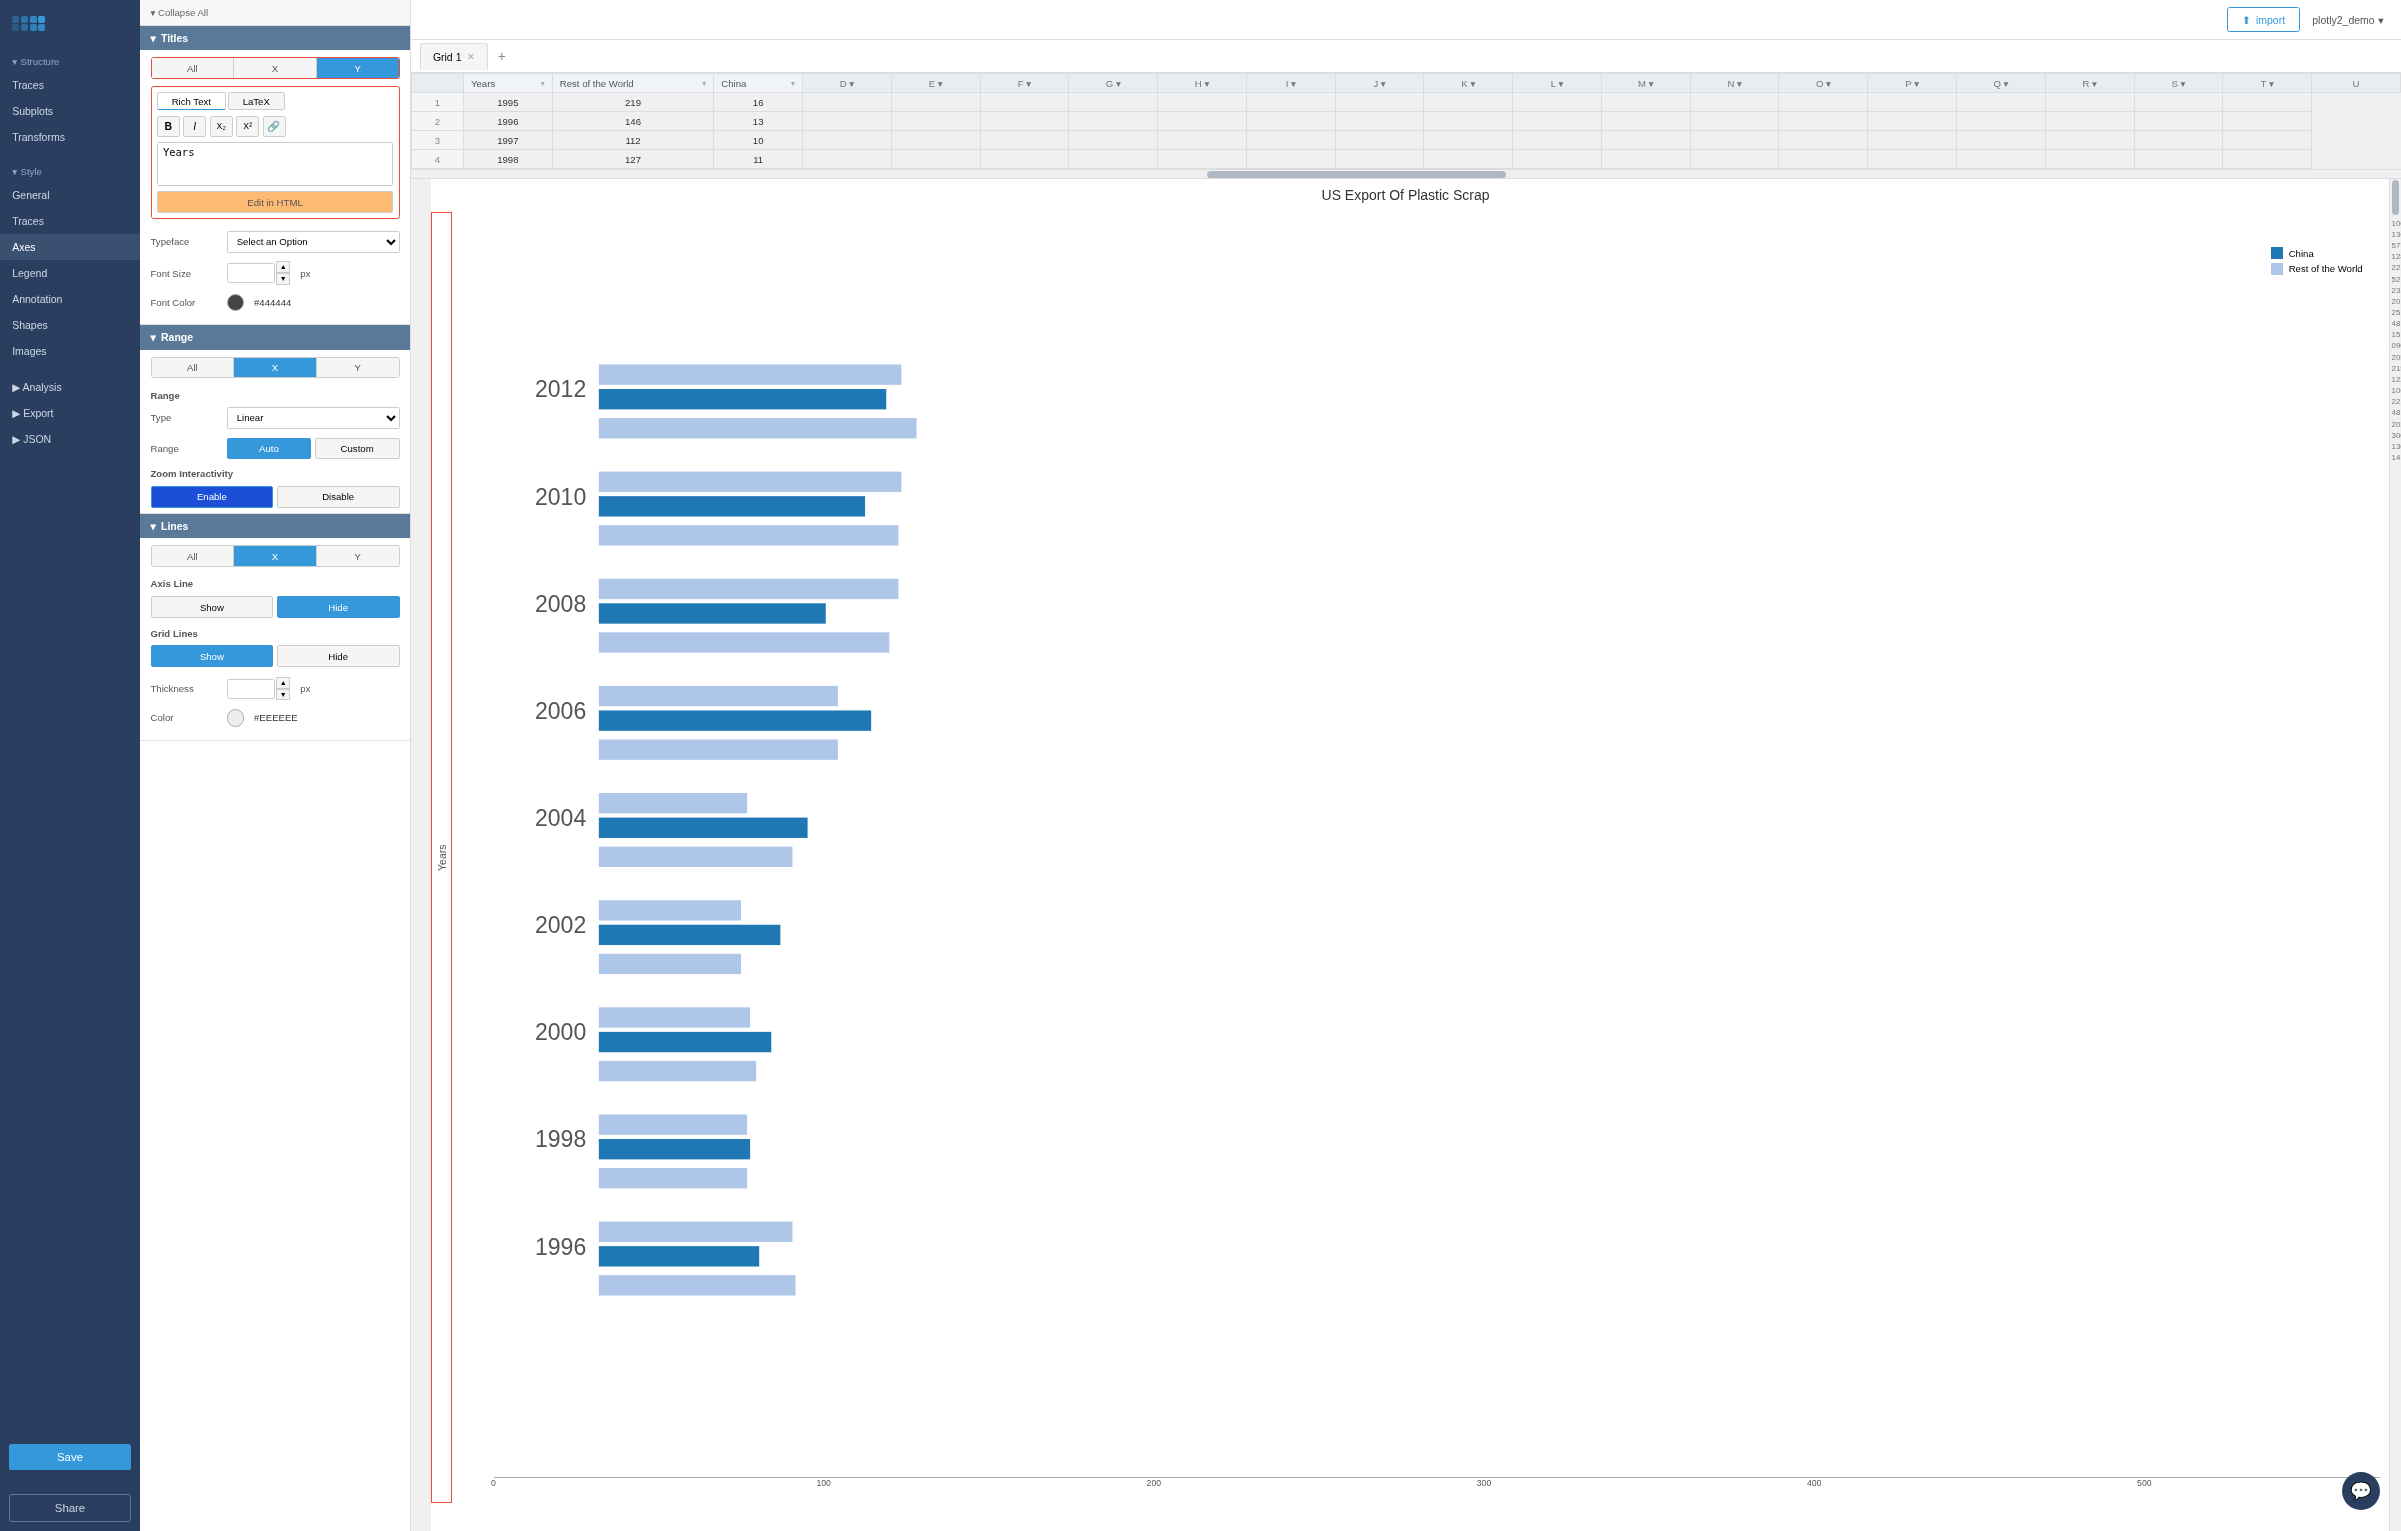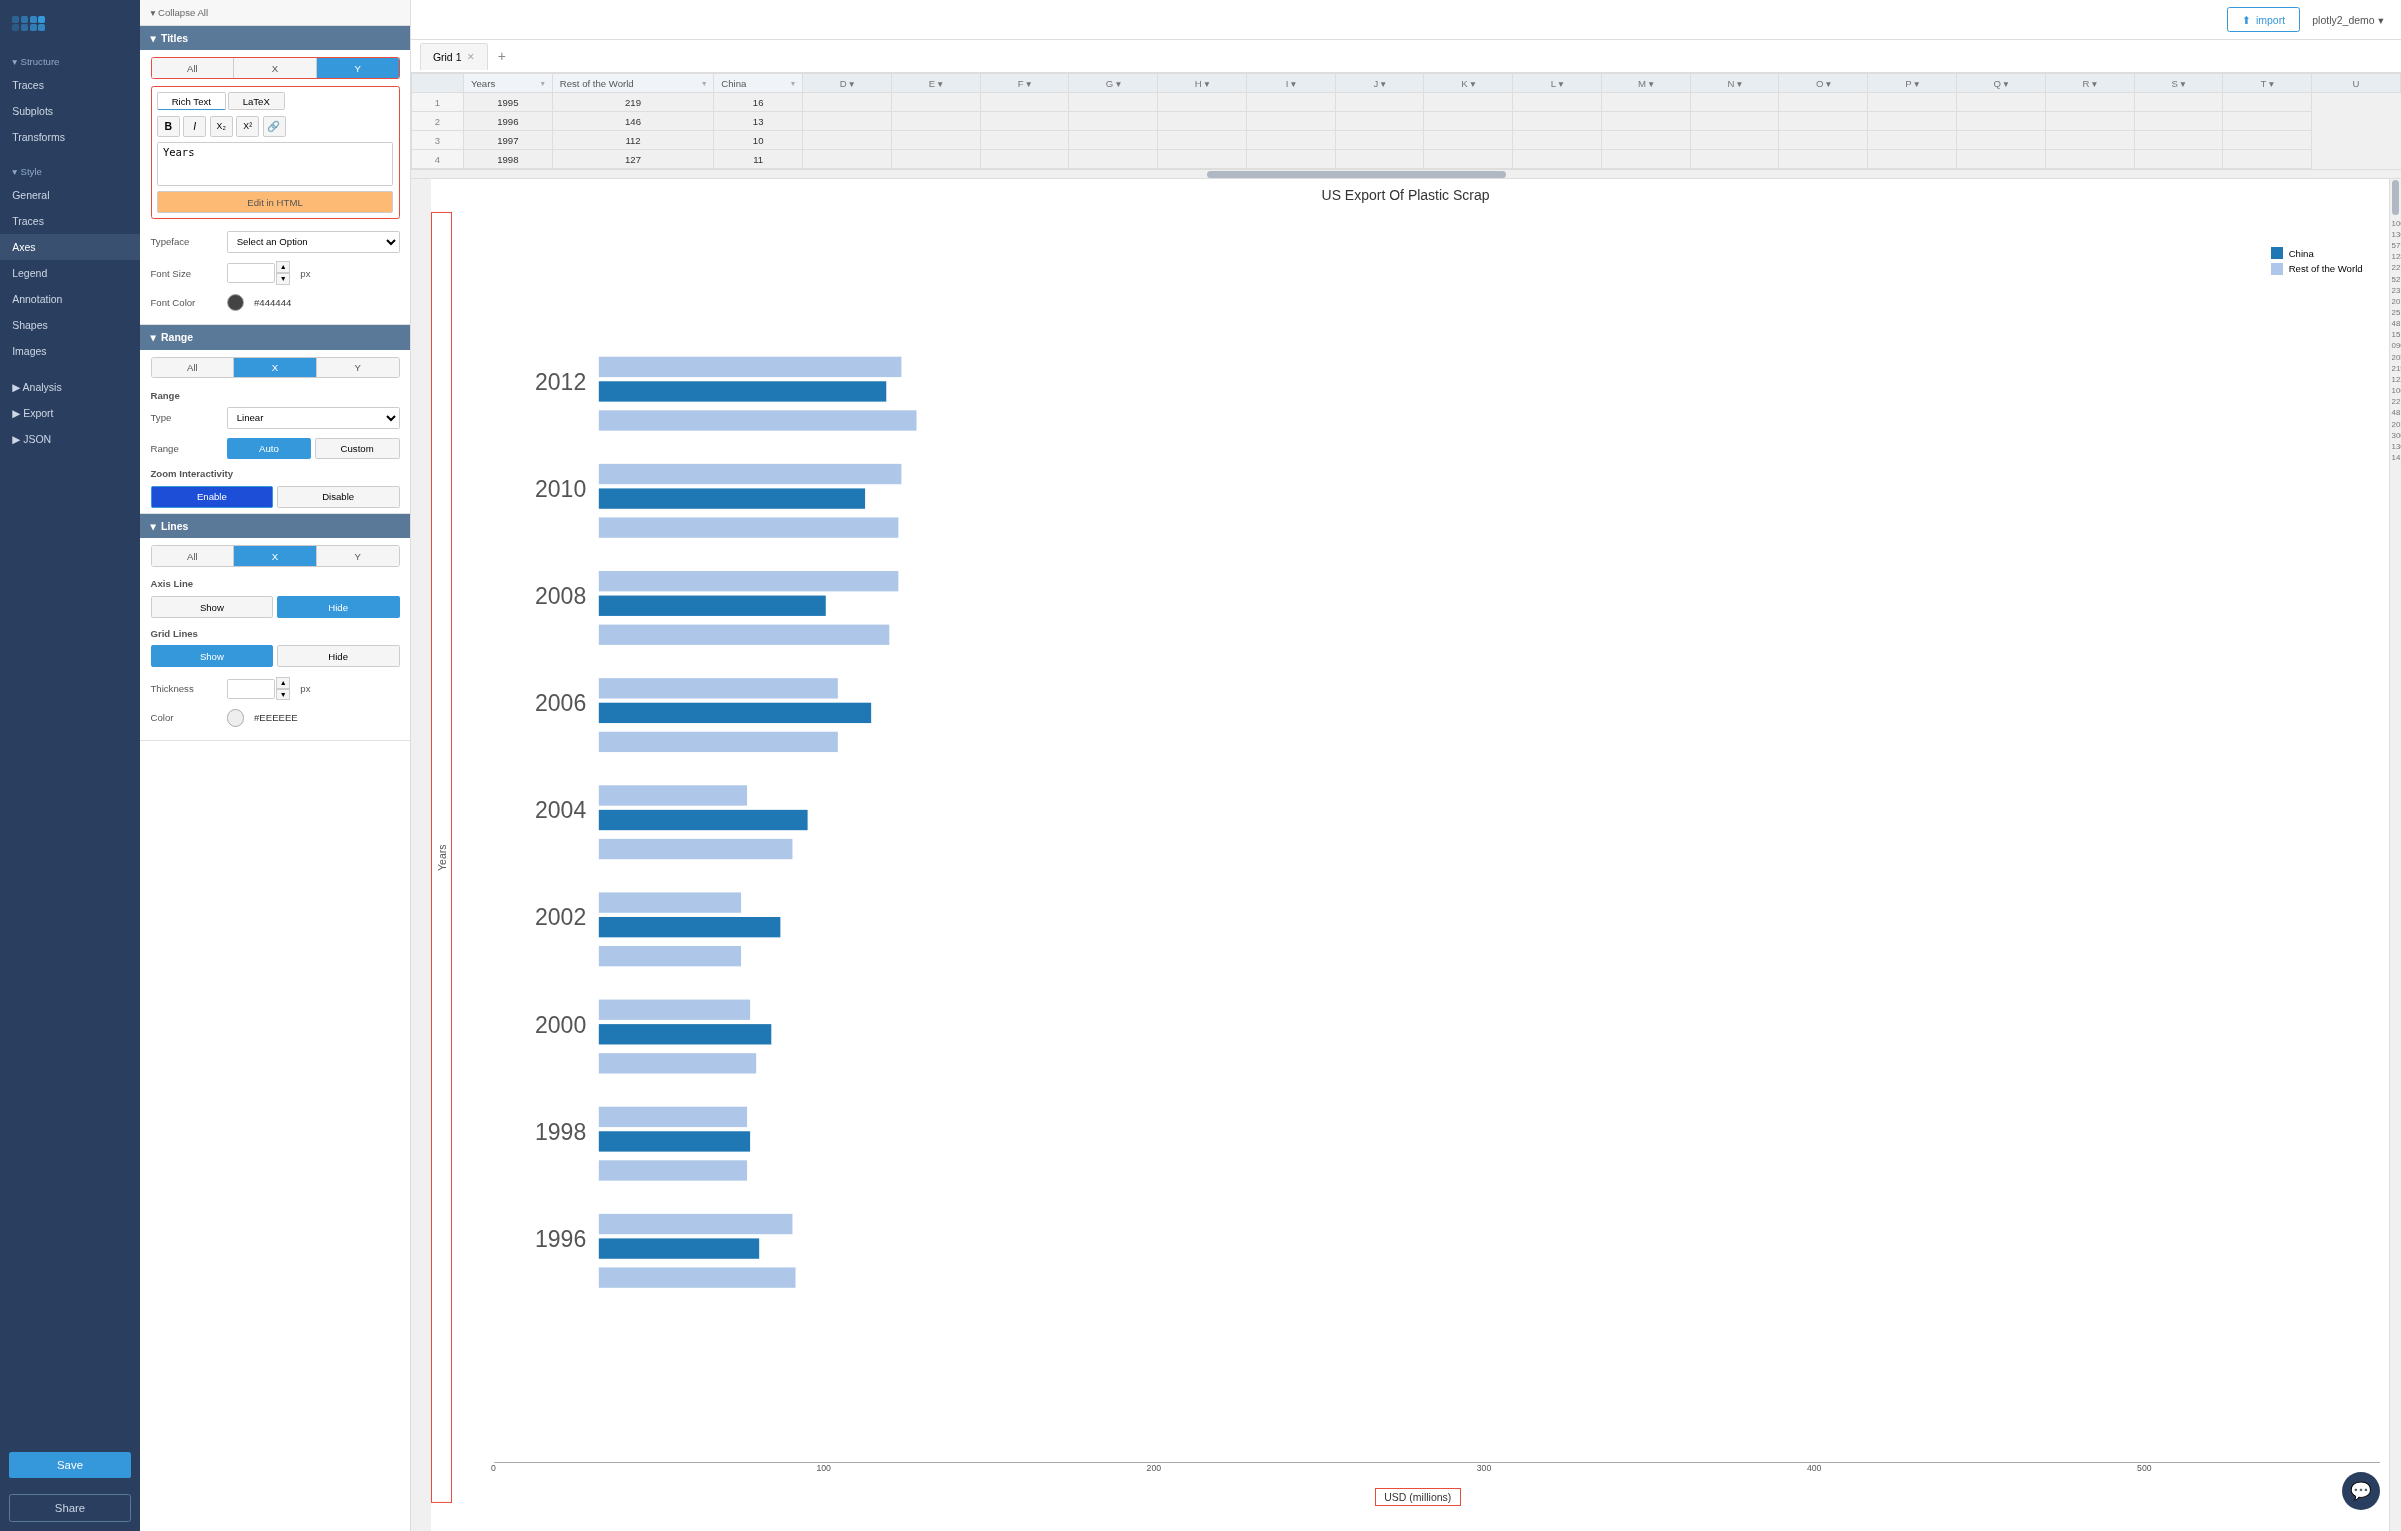--- a/index.html
+++ b/index.html
@@ -57,21 +57,21 @@
       color: #cdd6e4;
       font-size: 10.5px;
     }
     .sidebar-item.active { background: #3a5070; color: #fff; }
 
     .sidebar-bottom {
       margin-top: auto;
       padding: 8.7px;
       display: flex;
       flex-direction: column;
-      gap: 16px;
+      gap: 24px;
     }
     .btn-save {
       background: #3498db;
       color: #fff;
       border: none;
       border-radius: 2.6px;
       padding: 7px;
       cursor: pointer;
       font-size: 11.4px;
     }
@@ -1011,23 +1011,20 @@
                 </svg></div>
 
             <div style="margin-left:38px; position:relative; height:26px; border-top:0.9px solid #aaa;">
               <span class="x-tick" style="left:0%;">0</span>
               <span class="x-tick" style="left:17.5%;">100</span>
               <span class="x-tick" style="left:35%;">200</span>
               <span class="x-tick" style="left:52.5%;">300</span>
               <span class="x-tick" style="left:70%;">400</span>
               <span class="x-tick" style="left:87.5%;">500</span>
             </div>
-            <div style="text-align:center; margin-top:3.5px;">
-              <span style="border: 1.7px solid #e74c3c; padding: 1.7px 8.7px; font-size:10.5px; color:#333;">USD (millions)</span>
-            </div>
           </div>
 
           <div class="legend">
             <div class="legend-item">
               <div class="legend-color bar-china"></div>
               <span>China</span>
             </div>
             <div class="legend-item">
               <div class="legend-color bar-world"></div>
               <span>Rest of the World</span>

